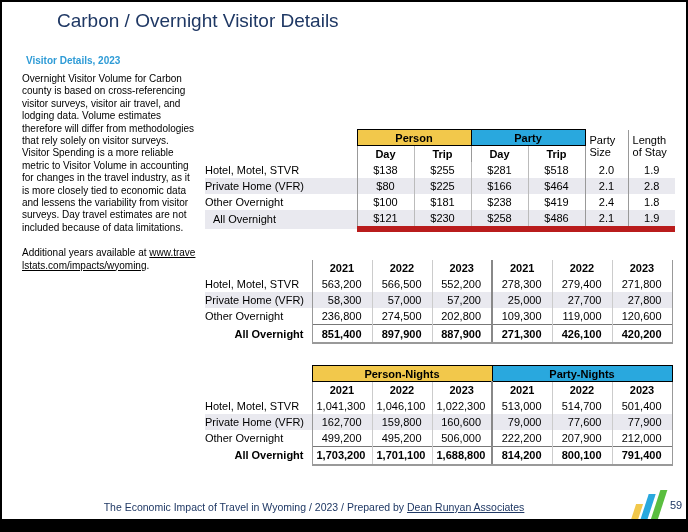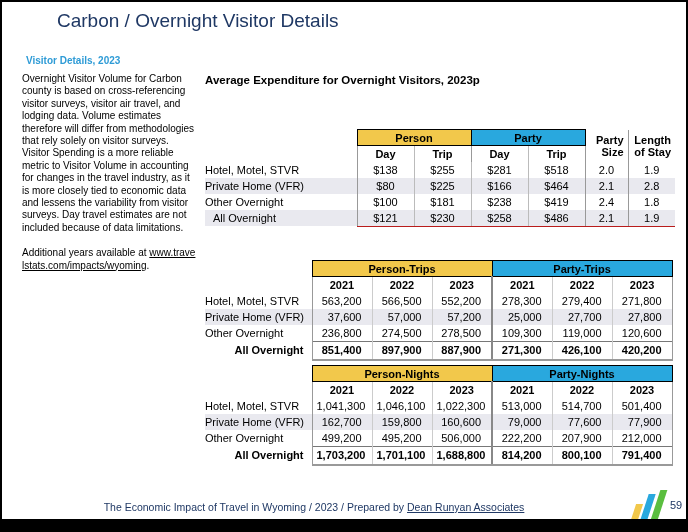--- a/index.html
+++ b/index.html
@@ -26,28 +26,28 @@
   table{border-collapse:collapse;table-layout:fixed;position:absolute;margin-top:32px;}
   td{font-size:11px;height:16px;padding:0 4px;vertical-align:middle;overflow:hidden;white-space:nowrap;}
   .gh{font-weight:700;text-align:center;border:1px solid #000;height:15px;}
   .yellow{background:var(--header-yellow);}
   .blue{background:var(--header-blue);}
   .lbl{text-align:left;padding-left:0;}
   .shade td{background:var(--row-shade);}
 
   
   .t1{left:203px;top:95px;width:470px;}
-  .t1 .eh{font-weight:700;text-align:right;line-height:12px;white-space:normal;
+  .t1 .eh{font-weight:400;text-align:left;line-height:12px;white-space:normal;
           border-left:1px solid #999;}
   .t1 .sh{font-weight:700;text-align:center;height:15px;}
   .t1 .v{text-align:center;}
   .t1 .b-l{border-left:1px solid #999;}
   .t1 .b-m{border-left:1px solid #bbb;}
   .t1 .b-g{border-left:1px solid #999;}
-  .t1 tr.last td{border-bottom:1px solid #b91c1c;}
+  .t1 tr.last td{border-bottom:6px solid #b91c1c;}
   .t1 tr.last td.lbl{border-bottom:none;padding-left:8px;}
 
   
   .t2 .yr{font-weight:700;text-align:center;height:15px;}
   .t2 .v{text-align:right;padding-right:10px;}
   .t2 .b-l{border-left:1px solid #999;}
   .t2 .b-r{border-right:1px solid #999;}
   .t2 .b-m{border-left:1px solid #ccc;}
   .t2 .b-g{border-left:2px solid #888;}
   .t2 tr.total td{font-weight:700;border-top:1px solid #777;border-bottom:2px solid #999;height:17px;}
@@ -72,21 +72,20 @@
 <div class="page">
 
   <div class="title">Carbon / Overnight Visitor Details</div>
   <div class="subtitle">Visitor Details, 2023</div>
 
   <div class="sidebar">
     <p>Overnight Visitor Volume for Carbon county is based on cross-referencing visitor surveys, visitor air travel, and lodging data. Volume estimates therefore will differ from methodologies that rely solely on visitor surveys. Visitor Spending is a more reliable metric to Visitor Volume in accounting for changes in the travel industry, as it is more closely tied to economic data and lessens the variability from visitor surveys. Day travel estimates are not included because of data limitations.</p>
     <p><span>Additional years available at </span><a class="slink">www.travelstats.com/impacts/wyoming</a><span>.</span></p>
   </div>
 
-  <div class="tbl-title" style="left:203px;top:72px;">Average Expenditure for Overnight Visitors, 2023p</div>
 
   <table class="t1">
     <colgroup>
       <col style="width:152px">
         <col style="width:57px">
         <col style="width:57px">
       <col style="width:57px">
         <col style="width:57px">
         <col style="width:43px">
         <col style="width:47px">
@@ -150,57 +149,52 @@
     <colgroup>
       <col style="width:107px">
         <col style="width:60px">
         <col style="width:60px">
         <col style="width:60px">
       <col style="width:60px">
         <col style="width:60px">
         <col style="width:60px">
     </colgroup>
     <tbody>
-        <tr>
-      <td class="lbl"></td>
-      <td colspan="3" class="gh yellow">Person-Trips</td>
-      <td colspan="3" class="gh blue">Party-Trips</td>
-    </tr>
     <tr>
       <td class="lbl"></td>
       <td class="yr b-l">2021</td>
       <td class="yr b-m">2022</td>
       <td class="yr b-m">2023</td>
       <td class="yr b-g">2021</td>
       <td class="yr b-m">2022</td>
       <td class="yr b-m b-r">2023</td>
     </tr>
     <tr>
       <td class="lbl">Hotel, Motel, STVR</td>
       <td class="v b-l">563,200</td>
       <td class="v b-m">566,500</td>
       <td class="v b-m">552,200</td>
       <td class="v b-g">278,300</td>
       <td class="v b-m">279,400</td>
       <td class="v b-m b-r">271,800</td>
     </tr>
     <tr class="shade">
       <td class="lbl">Private Home (VFR)</td>
-      <td class="v b-l">37,600</td>
+      <td class="v b-l">58,300</td>
       <td class="v b-m">57,000</td>
       <td class="v b-m">57,200</td>
       <td class="v b-g">25,000</td>
       <td class="v b-m">27,700</td>
       <td class="v b-m b-r">27,800</td>
     </tr>
     <tr>
       <td class="lbl">Other Overnight</td>
       <td class="v b-l">236,800</td>
       <td class="v b-m">274,500</td>
-      <td class="v b-m">278,500</td>
+      <td class="v b-m">202,800</td>
       <td class="v b-g">109,300</td>
       <td class="v b-m">119,000</td>
       <td class="v b-m b-r">120,600</td>
     </tr>
     <tr class="total">
       <td class="lbl">All Overnight</td>
       <td class="v b-l">851,400</td>
       <td class="v b-m">897,900</td>
       <td class="v b-m">887,900</td>
       <td class="v b-g">271,300</td>

